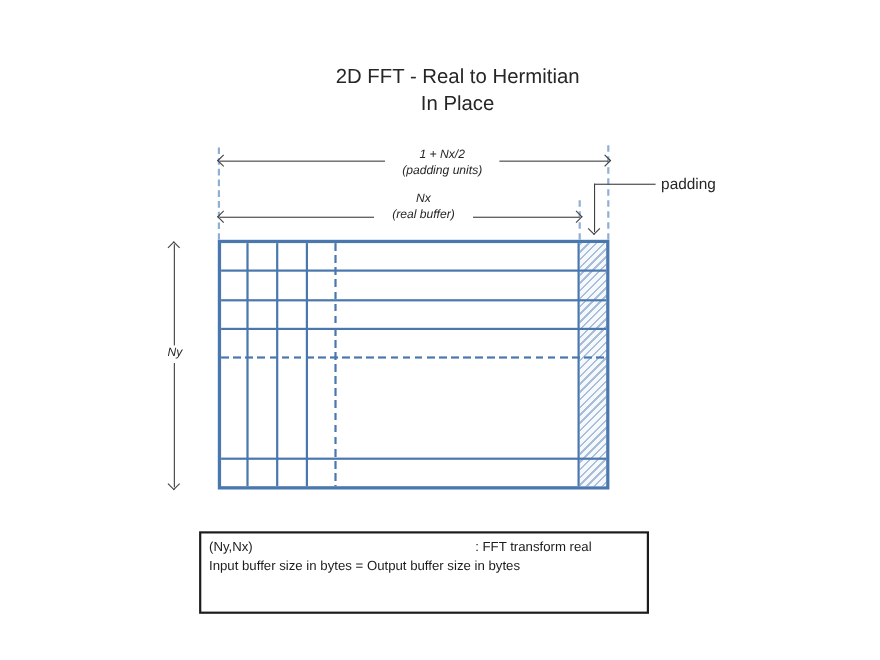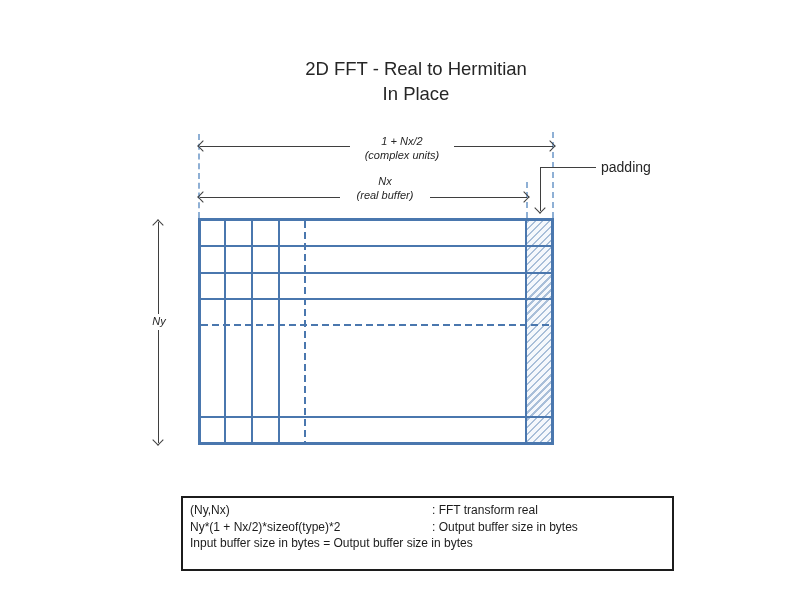--- a/index.html
+++ b/index.html
@@ -34,21 +34,21 @@
            background:repeating-linear-gradient(180deg,#4a77ae 0 7px,transparent 7px 11px);}
   .gh-dash{position:absolute;left:0;right:0;height:2px;
            background:repeating-linear-gradient(90deg,#4a77ae 0 7px,transparent 7px 11px);}
   #hatch{position:absolute;top:0;bottom:0;right:0;width:24px;
          background:repeating-linear-gradient(135deg,#a9bfd9 0 1.6px,#f5f8fc 1.6px 5px);}
 
   
   .padding-label{position:absolute;left:601px;top:161px;font-size:14px;line-height:13px;color:#262626;}
 
   
-  #legend{position:absolute;left:181px;top:496px;width:493px;height:75px;
+  #legend{position:absolute;left:181px;top:483px;width:409px;height:75px;
           border:2px solid #1c1c1c;box-sizing:border-box;
           font-size:12px;line-height:16.5px;color:#1c1c1c;padding-top:4px;}
   .legend-row{position:relative;padding-left:7px;white-space:nowrap;}
   .legend-desc{position:absolute;left:249px;top:0;}
 </style>
 </head>
 <body>
 
 <div id="page">
 
@@ -60,21 +60,21 @@
   <div class="guide" style="left:198px;top:134px;height:84px"></div>
   <div class="guide" style="left:552px;top:132px;height:86px"></div>
   <div class="guide" style="left:526px;top:182px;height:36px"></div>
 
   <div class="hline" style="left:200px;top:146px;width:353px">
     <span class="ah ah-left"></span>
     <span class="ah ah-right"></span>
   </div>
   <div class="dim-label" style="left:350px;top:134px;width:96px">
     <div>1 + Nx/2</div>
-    <div>(complex units)</div>
+    <div>(padding units)</div>
   </div>
 
   <div class="hline" style="left:200px;top:197px;width:327px">
     <span class="ah ah-left"></span>
     <span class="ah ah-right"></span>
   </div>
   <div class="dim-label" style="left:340px;top:174px;width:82px">
     <div>Nx</div>
     <div>(real buffer)</div>
   </div>
@@ -107,20 +107,16 @@
     <div class="gh" style="top:77px"></div>
     <div class="gh-dash" style="top:103px"></div>
     <div class="gh" style="top:195px"></div>
   </div>
 
   <div id="legend">
     <div class="legend-row">
       <span>(Ny,Nx)</span>
       <span class="legend-desc">: FFT transform real</span>
     </div>
-    <div class="legend-row">
-      <span>Ny*(1 + Nx/2)*sizeof(type)*2</span>
-      <span class="legend-desc">: Output buffer size in bytes</span>
-    </div>
     <div class="legend-row">Input buffer size in bytes = Output buffer size in bytes</div>
   </div>
 
 </div>
 
 </body></html>

